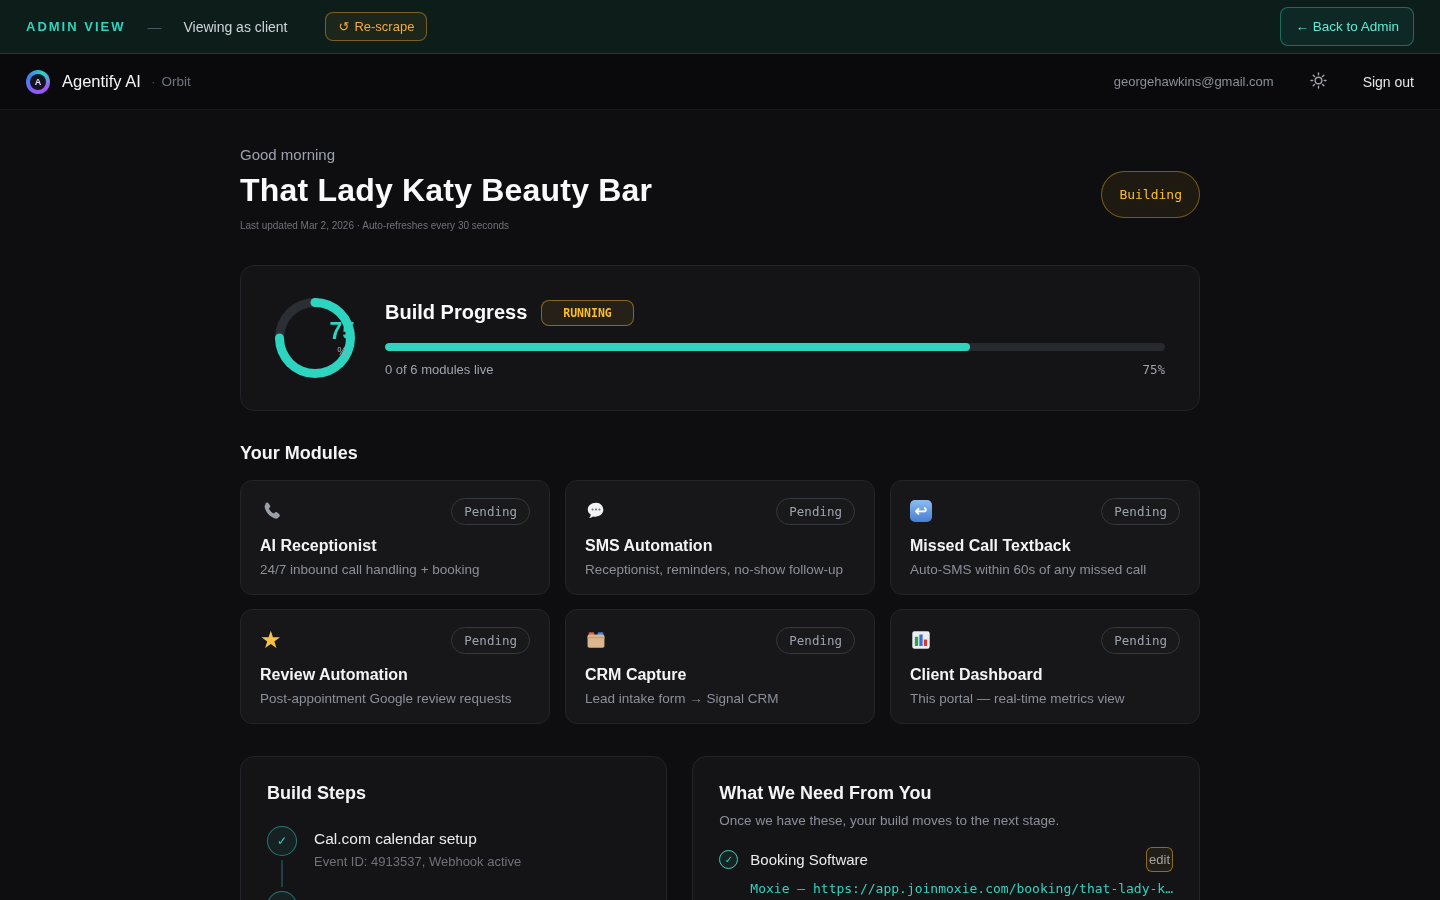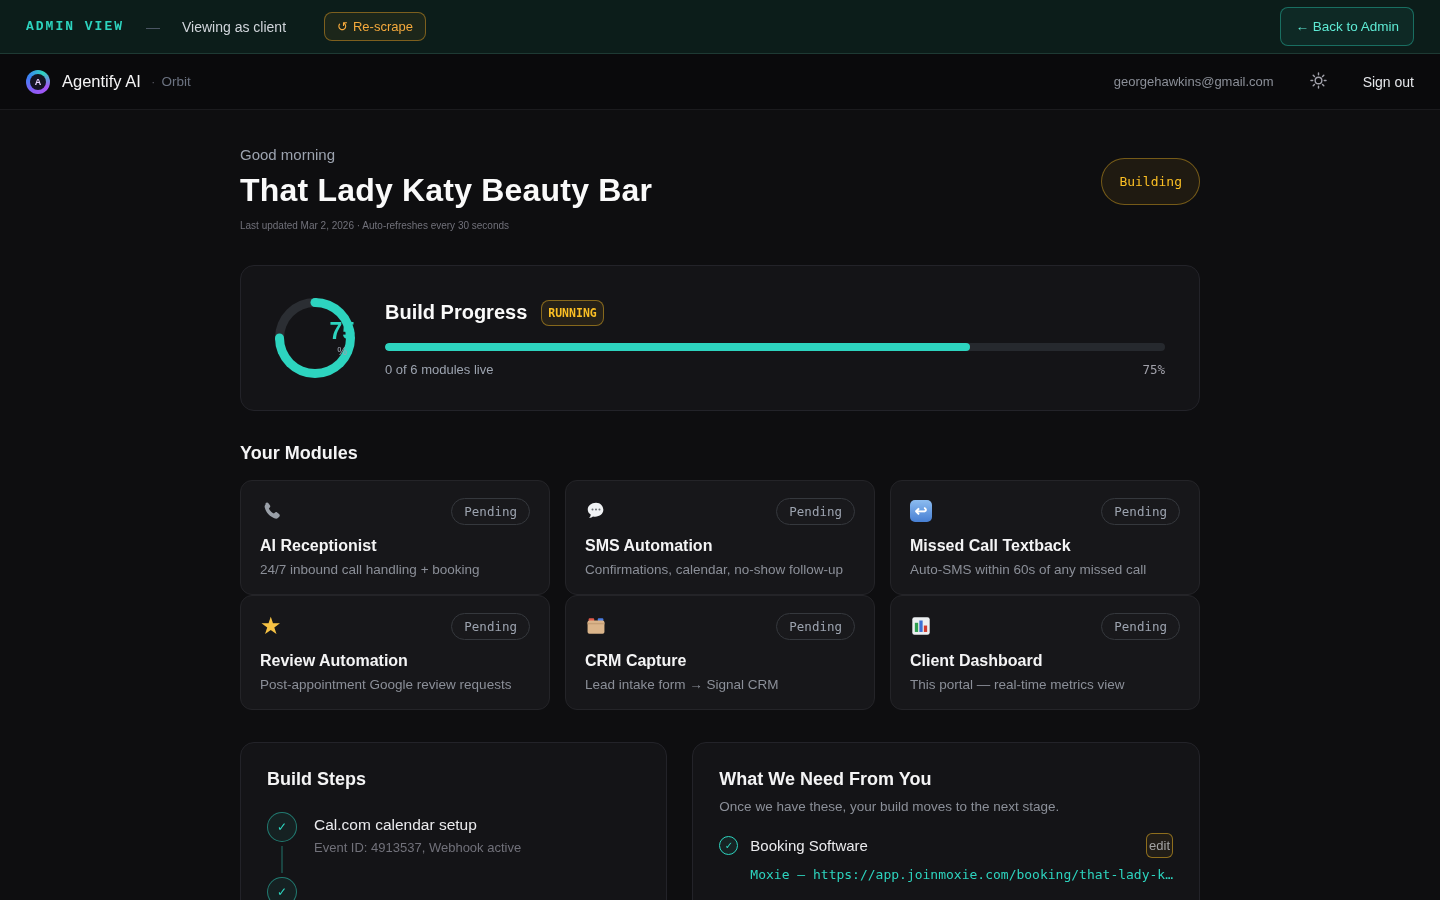--- a/index.html
+++ b/index.html
@@ -9,21 +9,21 @@
     font-family: "Liberation Sans", sans-serif;
     color: #e5e7eb;
   }
 
   
   .admin-bar {
     height: 54px; background: #0c1d1a; border-bottom: 1px solid #1e3a34;
     display: flex; align-items: center; padding: 0 26px;
   }
   .admin-badge {
-    font-family: Liberation Mono, monospace; color: #2dd4bf;
+    font-family: Liberation Sans, sans-serif; color: #2dd4bf;
     font-weight: bold; font-size: 13px; letter-spacing: 2px;
   }
   .admin-sep { color: #4b5563; margin: 0 22px; font-size: 14px; }
   .viewing { color: #d1d5db; font-size: 14px; }
   .btn-rescrape {
     margin-left: 38px; background: rgba(245,166,35,.07);
     border: 1px solid rgba(245,166,35,.45); color: #f5a93c;
     font-size: 13px; padding: 6px 12px; border-radius: 8px; cursor: pointer;
     font-family: "Liberation Sans", sans-serif; display: flex; align-items: center; gap: 5px;
   }
@@ -50,21 +50,21 @@
   .brand { font-size: 16.5px; font-weight: normal; color: #f4f4f5; text-align: center; }
   .brand-dot { color: #52525b; font-size: 13.5px; margin: 0 6px 0 10px; }
   .brand-product { color: #6b7280; font-size: 13.5px; }
   .header-right { margin-left: auto; display: flex; align-items: center; gap: 33px; }
   .email { color: #8b8f98; font-size: 13px; }
   .icon-btn { background: none; border: none; cursor: pointer; display: flex; padding: 2px; }
   .signout { background: none; border: none; color: #e5e7eb; font-size: 14px; cursor: pointer; font-family: "Liberation Sans", sans-serif; }
 
   
   .main { width: 960px; margin: 0 auto; padding-top: 36px; }
-  .hero { display: flex; justify-content: space-between; align-items: flex-start; }
+  .hero { display: flex; justify-content: space-between; align-items: center; }
   .greeting { color: #9ca3af; font-size: 15px; }
   .biz-title { font-size: 32px; font-weight: bold; color: #fafafa; margin: 9px 0 11px; letter-spacing: .2px; }
   .hero-meta { color: #71717a; font-size: 10px; }
   .badge-building {
     font-family: "DejaVu Sans Mono", monospace; color: #fbbf24; font-size: 13px;
     border: 1px solid rgba(251,191,36,.4); background: rgba(251,191,36,.07);
     padding: 15px 17px; border-radius: 999px; margin-top: 12px;
   }
 
   
@@ -84,31 +84,31 @@
   .donut .cap.end { left:0; top:50%; transform:translateY(-50%); }
   .donut-center { position: relative; text-align: center; line-height: 1; }
   .donut-num { font-size: 23px; font-weight: bold; color: #2dd4bf; }
   .donut-sign { font-size: 11px; color: #9ca3af; margin-top: 3px; }
   .progress-body { flex: 1; }
   .progress-title-row { display: flex; align-items: center; gap: 14px; }
   .progress-title { font-size: 20px; font-weight: bold; color: #fafafa; }
   .badge-running {
     font-family: "DejaVu Sans Mono", monospace; font-size: 11.5px; font-weight: bold;
     color: #fbbf24; border: 1px solid rgba(251,191,36,.45); background: rgba(251,191,36,.08);
-    padding: 5px 6px; border-radius: 8px;
+    padding: 5px 21px; border-radius: 8px;
   }
   .bar { margin-top: 17px; height: 8px; border-radius: 4px; background: #26292e; overflow: hidden; }
   .bar-fill { height: 100%; background: #2dd4bf; border-radius: 4px; }
   .bar-meta { display: flex; justify-content: space-between; margin-top: 11px; align-items: center; }
   .bar-left { color: #9ca3af; font-size: 13px; }
   .bar-right { color: #a1a1aa; font-size: 12.5px; font-family: "DejaVu Sans Mono", monospace; }
 
   
   .section-title { margin-top: 32px; font-size: 18px; font-weight: bold; color: #f4f4f5; }
-  .modules-grid { margin-top: 16px; display: grid; grid-template-columns: repeat(3, 1fr); gap: 0 15px; }
+  .modules-grid { margin-top: 16px; display: grid; grid-template-columns: repeat(3, 1fr); gap: 14px 15px; }
   .module-card { background: #17171a; border: 1px solid #242428; border-radius: 12px; padding: 17px 19px; }
   .module-top { display: flex; justify-content: space-between; align-items: flex-start; }
   .module-icon { height: 26px; display: flex; align-items: center; font-size: 21px; }
   .pill {
     font-family: "DejaVu Sans Mono", monospace; font-size: 12.5px; color: #9ca3af;
     border: 1px solid #35383d; padding: 5px 12px; border-radius: 999px; background: rgba(255,255,255,.01);
   }
   .module-name { margin-top: 12px; font-size: 16px; font-weight: bold; color: #f4f4f5; }
   .module-desc { margin-top: 7px; font-size: 13.5px; color: #8b8f98; }
   .ic-star { color: #f6c244; font-size: 24px; line-height: 1; }
@@ -250,21 +250,21 @@
                 <path d="M12 3C6.9 3 3 6.2 3 10.3c0 2.3 1.2 4.3 3.2 5.6 0 1.1-.4 2.6-1.7 3.8 1.8-.2 3.3-1 4.2-1.7.8.2 1.5.2 2.3.2 5.1 0 9-3.1 9-7.2S17.1 3 12 3z" fill="#f0f2f4"></path>
                 <circle cx="8.2" cy="10.4" r="1.1" fill="#6b7075"></circle>
                 <circle cx="12" cy="10.4" r="1.1" fill="#6b7075"></circle>
                 <circle cx="15.8" cy="10.4" r="1.1" fill="#6b7075"></circle>
               </svg>
             </span>
           </span>
       <span class="pill">Pending</span>
     </div>
     <div class="module-name">SMS Automation</div>
-    <div class="module-desc">Confirmations, calendar, no-show follow-up</div>
+    <div class="module-desc">Receptionist, reminders, no-show follow-up</div>
   </div>
 
   <div class="module-card">
     <div class="module-top">
       <span class="module-icon">
             <span class="ic-return">↩</span>
           </span>
       <span class="pill">Pending</span>
     </div>
     <div class="module-name">Missed Call Textback</div>

